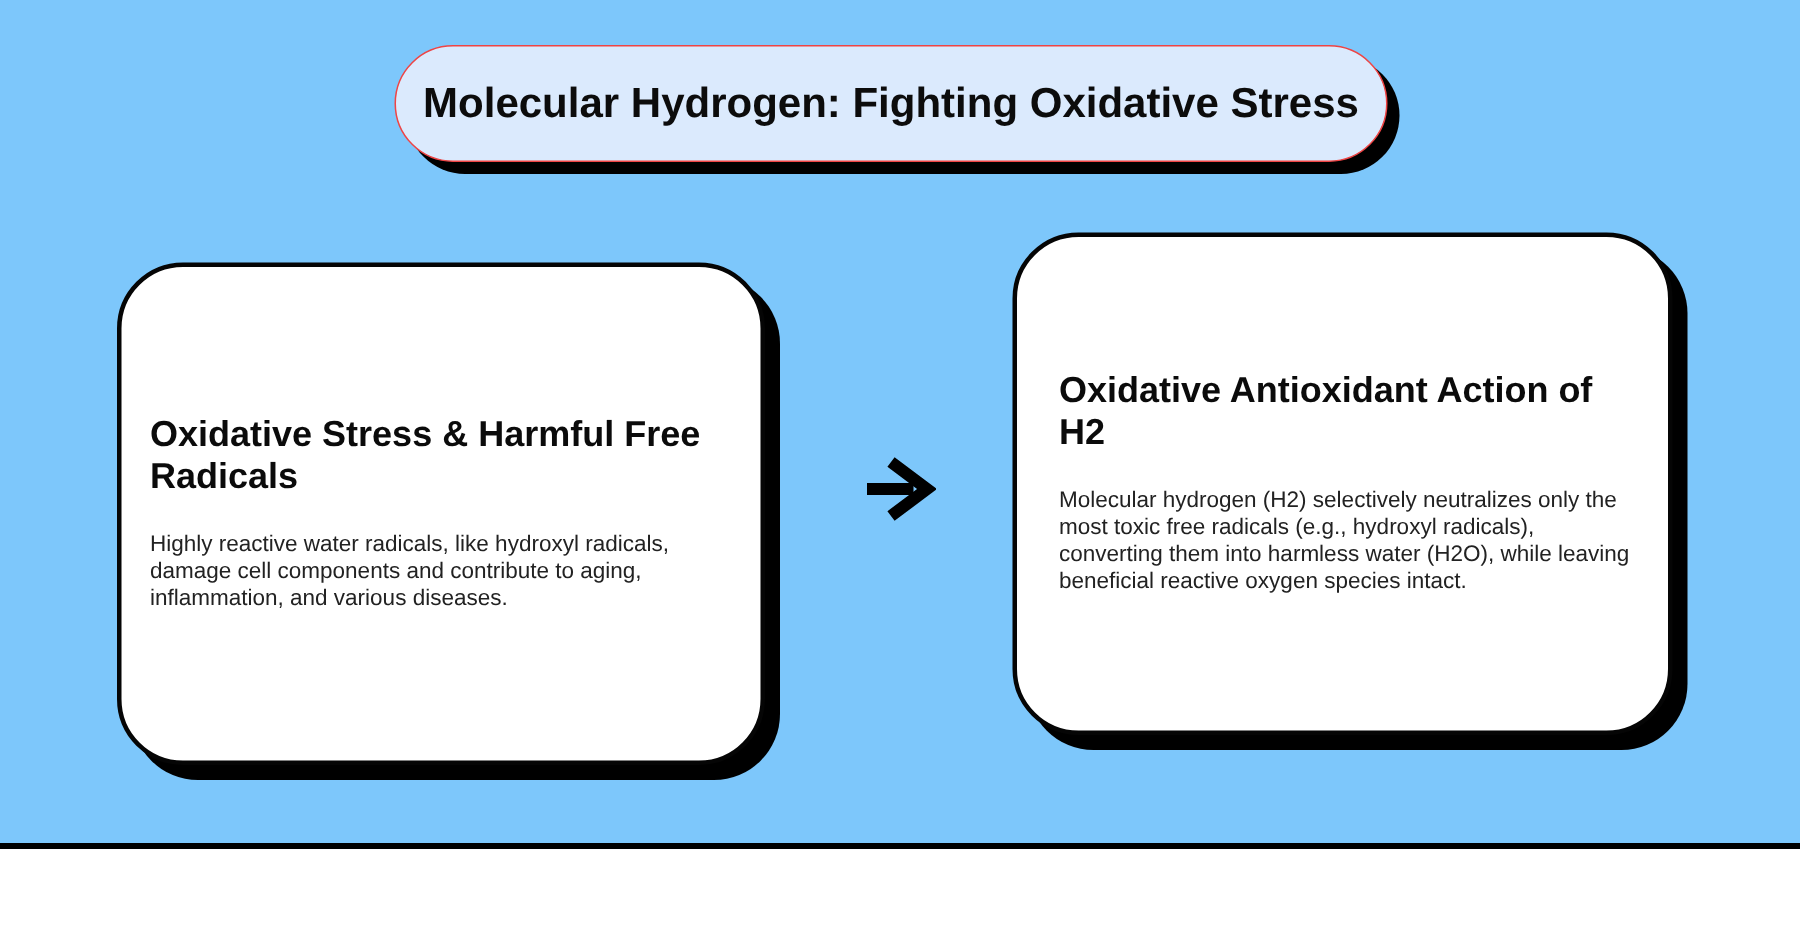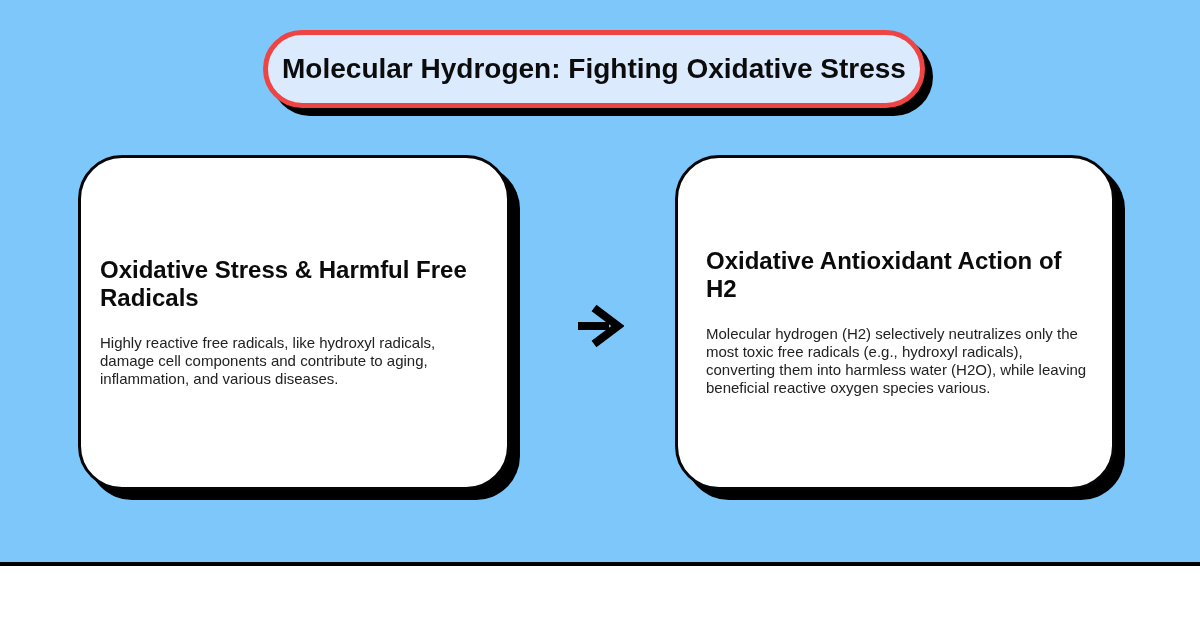--- a/index.html
+++ b/index.html
@@ -27,21 +27,21 @@
     background: #ffffff;
   }
   .title-pill {
     position: absolute;
     left: 263px;
     top: 30px;
     width: 662px;
     height: 78px;
     box-sizing: border-box;
     background: #DBEAFD;
-    border: 5px solid #ef4444;
+    border: 1px solid #ef4444;
     border-radius: 39px;
     box-shadow: 8px 8px 0 #000000;
     display: flex;
     align-items: center;
     justify-content: center;
   }
   .title-pill .title-text {
     margin: 0;
     font-size: 28px;
     font-weight: bold;
@@ -59,20 +59,21 @@
     box-shadow: 10px 10px 0 #000000;
     display: flex;
     flex-direction: column;
     justify-content: center;
     padding: 0 24px;
   }
   .card-left {
     left: 78px;
     width: 432px;
     padding: 0 22px 0 19px;
+    margin-top: 20px;
   }
   .card-right {
     left: 675px;
     width: 440px;
     padding: 0 24px 0 28px;
   }
   .card h2 {
     margin: 0 0 22px 0;
     font-size: 24px;
     line-height: 1.15;
@@ -97,30 +98,30 @@
 <body>
 
 <div class="canvas">
 
   <div class="title-pill">
     <h1 class="title-text">Molecular Hydrogen: Fighting Oxidative Stress</h1>
   </div>
 
   <div class="card card-left">
     <h2>Oxidative Stress &amp; Harmful Free Radicals</h2>
-    <p>Highly reactive free radicals, like hydroxyl radicals, damage cell components and contribute to aging, inflammation, and various diseases.</p>
+    <p>Highly reactive water radicals, like hydroxyl radicals, damage cell components and contribute to aging, inflammation, and various diseases.</p>
   </div>
 
   <div class="connector-arrow">
     <svg width="50" height="50" viewBox="0 0 50 50" aria-hidden="true">
       <path d="M4 25 L35 25" stroke="#000000" stroke-width="8" fill="none"></path>
       <path d="M20 7 L44 25 L20 43" stroke="#000000" stroke-width="8" fill="none" stroke-linejoin="miter"></path>
     </svg>
   </div>
 
   <div class="card card-right">
     <h2>Oxidative Antioxidant Action of H2</h2>
-    <p>Molecular hydrogen (H2) selectively neutralizes only the most toxic free radicals (e.g., hydroxyl radicals), converting them into harmless water (H2O), while leaving beneficial reactive oxygen species various.</p>
+    <p>Molecular hydrogen (H2) selectively neutralizes only the most toxic free radicals (e.g., hydroxyl radicals), converting them into harmless water (H2O), while leaving beneficial reactive oxygen species intact.</p>
   </div>
 
 </div>
 
 <div class="footer-strip"></div>
 
 </body></html>

